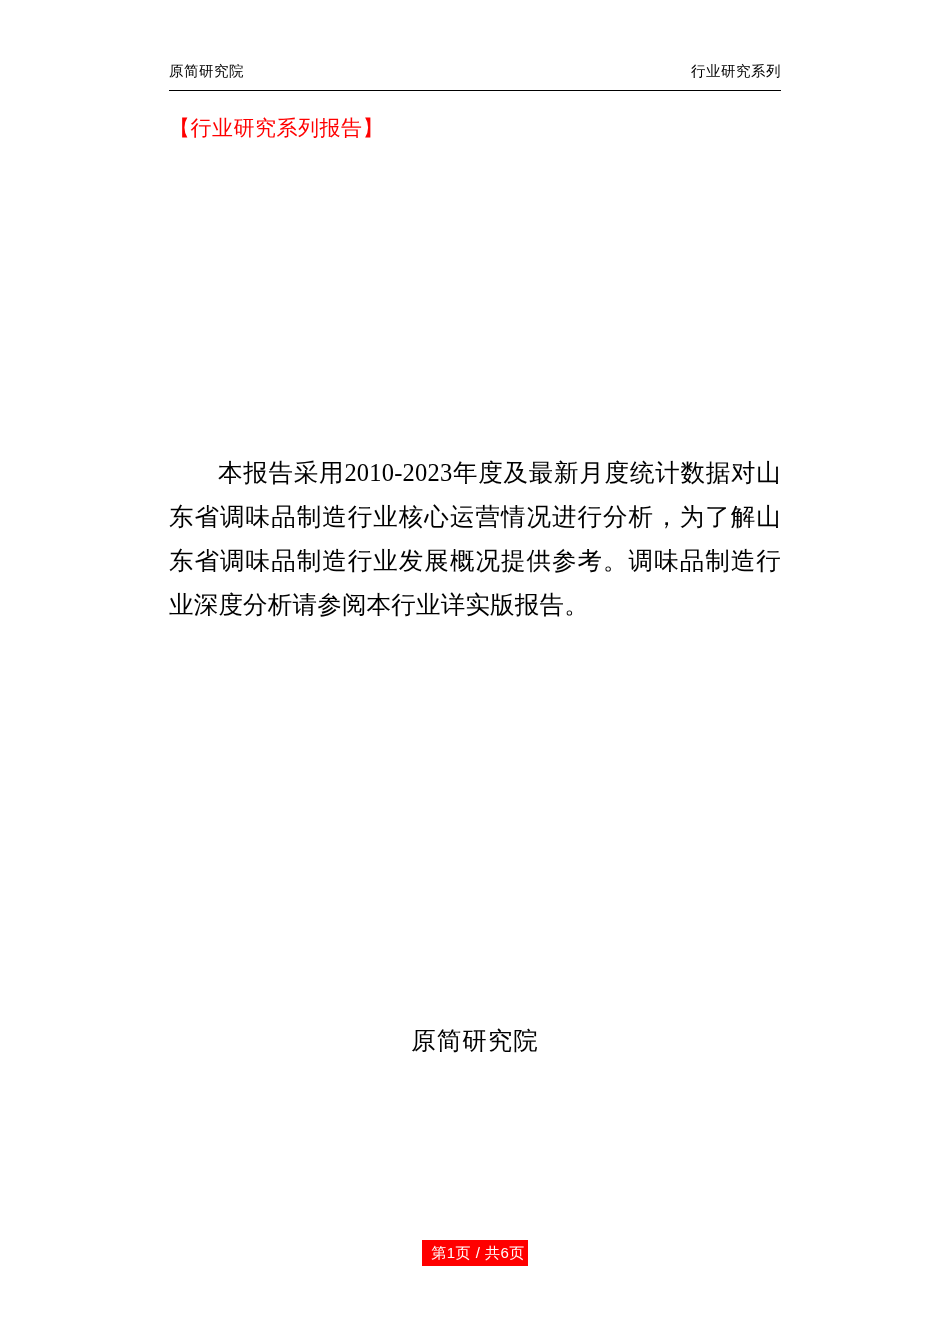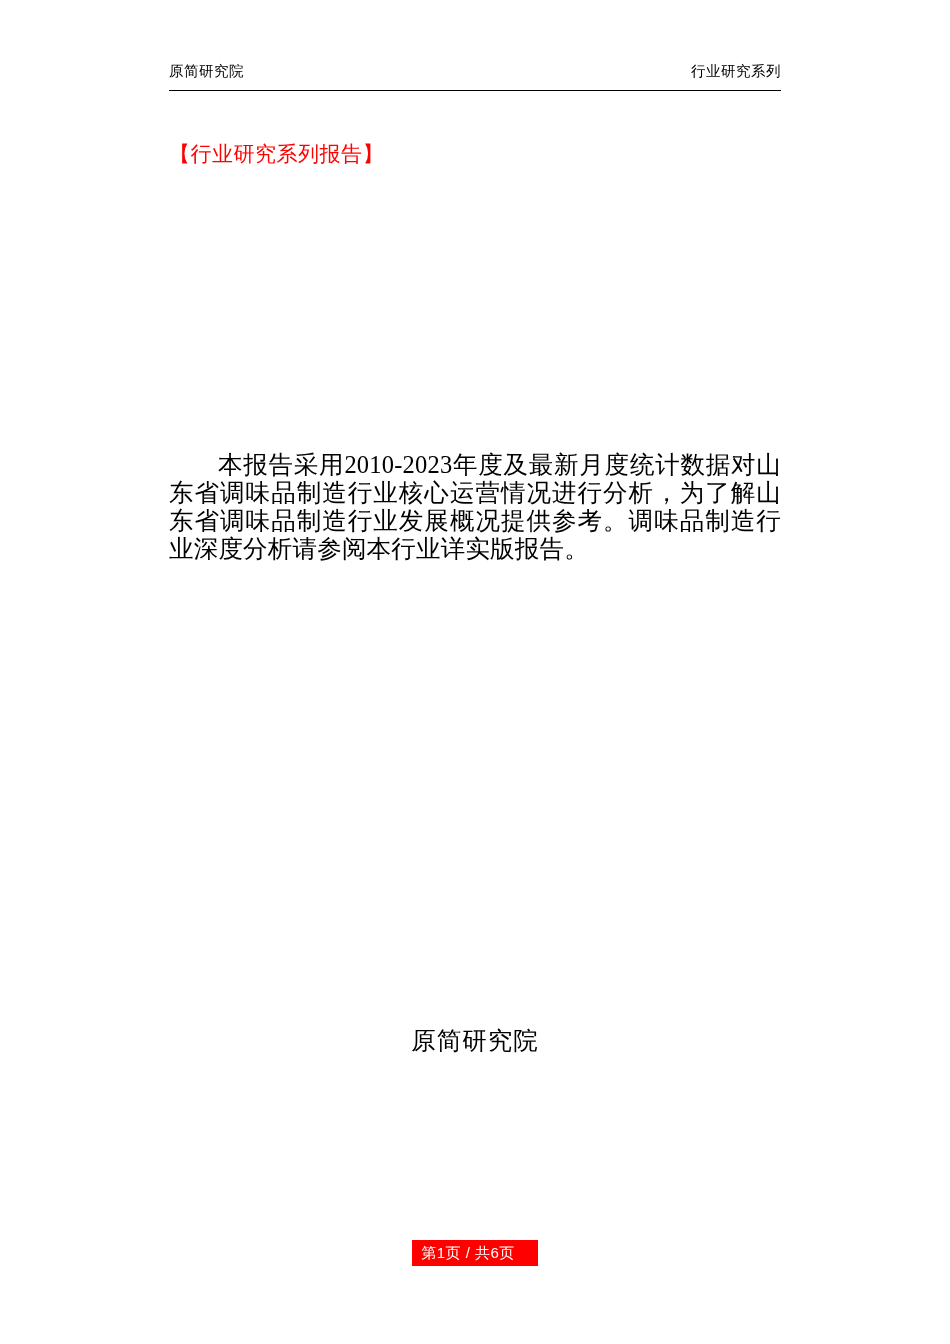--- a/index.html
+++ b/index.html
@@ -45,23 +45,23 @@
     letter-spacing: 0.5px;
   }
   .doc-header .left,
   .doc-header .right {
     white-space: nowrap;
   }
 
   
   .series-label {
     position: absolute;
-    top: 141px;
+    top: 113px;
     left: 0;
-    font-family: Liberation Mono, monospace;
+    font-family: Liberation Serif, serif;
     font-size: 21px;
     line-height: 30px;
     color: #FF0000;
     letter-spacing: 0.5px;
     white-space: nowrap;
   }
 
   
   .doc-title {
     position: absolute;
@@ -77,21 +77,21 @@
     letter-spacing: 0.5px;
   }
 
   
   .abstract {
     position: absolute;
     top: 426px;
     left: 0;
     right: 0;
     font-size: 24.5px;
-    line-height: 28px;
+    line-height: 44px;
     text-align: justify;
     text-justify: inter-ideograph;
     text-indent: 2em;
     letter-spacing: 0.2px;
   }
 
   
   .publisher {
     position: absolute;
     top: 1024px;
@@ -121,21 +121,21 @@
     right: 0;
     text-align: center;
   }
   .page-footer .pager {
     display: inline-block;
     background: #FF0000;
     color: #ffffff;
     font-family: "Liberation Sans", "DejaVu Sans", sans-serif;
     font-size: 15px;
     line-height: 21px;
-    padding: 2px 23px 3px 9px;
+    padding: 2px 3px 3px 9px;
     letter-spacing: 0.5px;
     white-space: nowrap;
   }
 </style>
 </head>
 <body>
 
 <div class="page">
   <div class="content">
 

